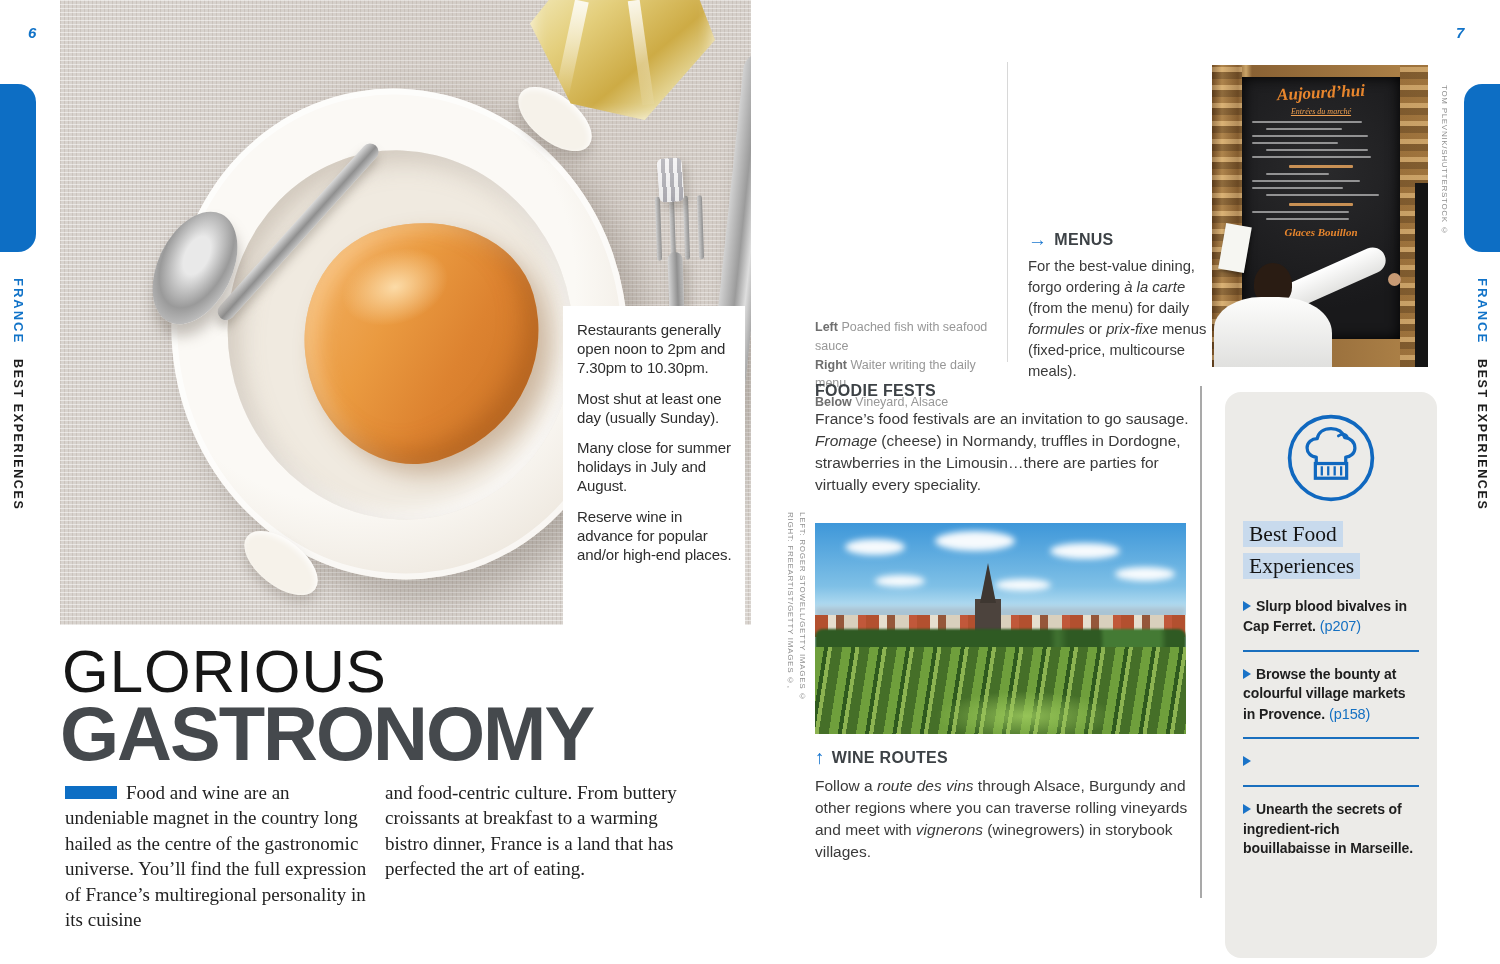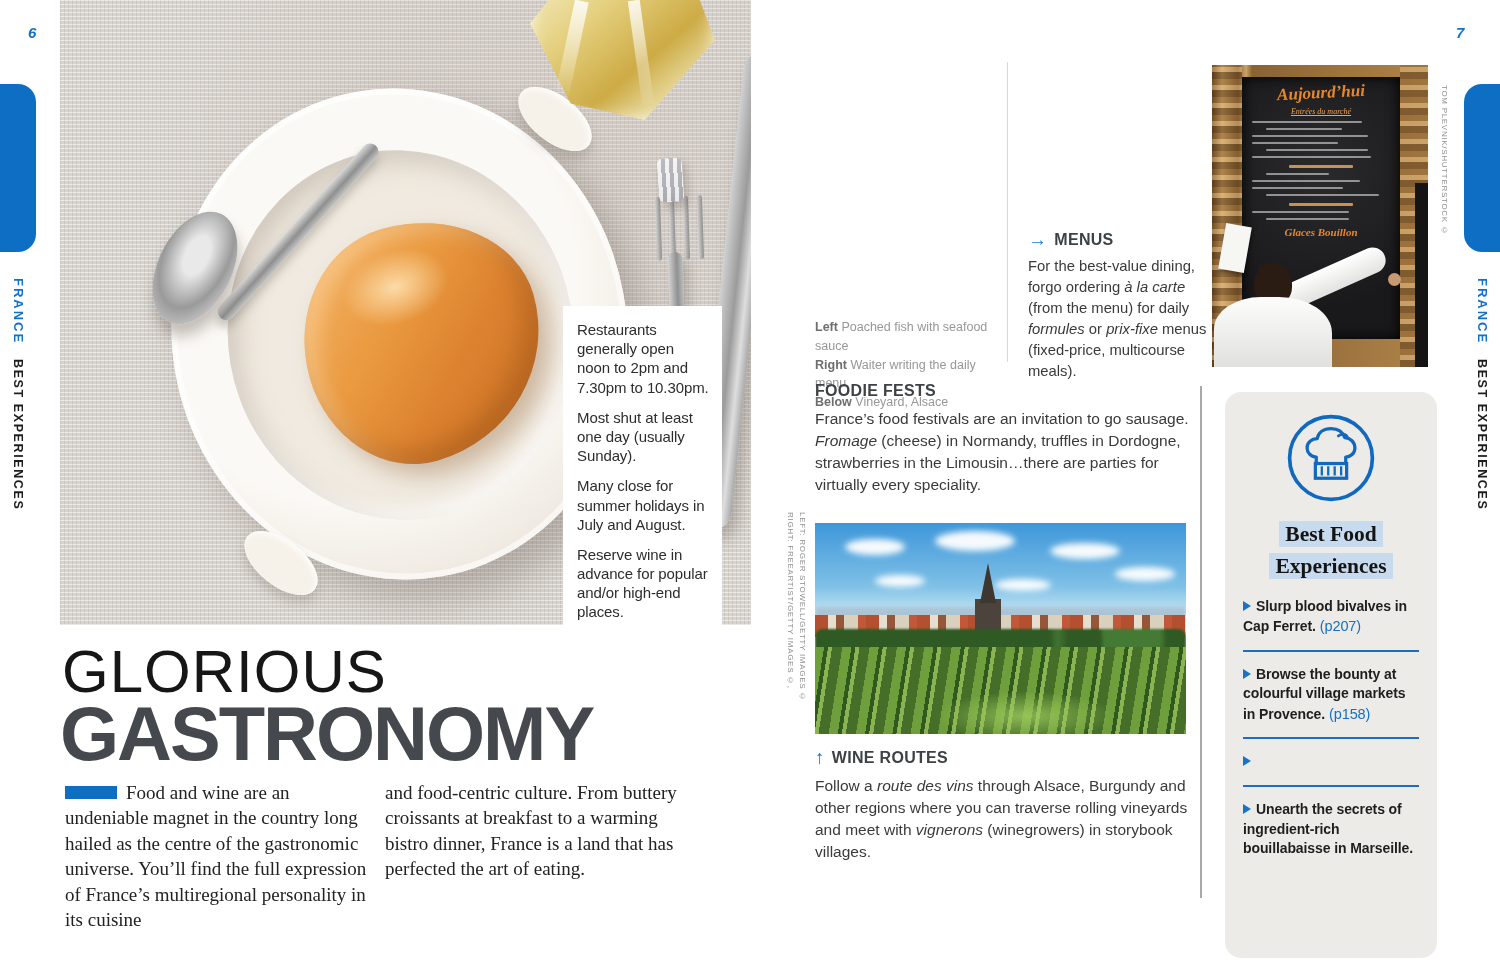--- a/index.html
+++ b/index.html
@@ -59,21 +59,21 @@
     background:linear-gradient(90deg,#d6d6d6,#909090 60%,#bdbdbd);box-shadow:5px 8px 12px rgba(110,100,90,.35);}
   .knife{left:660px;top:52px;width:35px;height:478px;border-radius:18px;transform:rotate(6deg);
     background:linear-gradient(90deg,#d2d2d2,#9b9b9b 45%,#dedede 75%,#a8a8a8);
     box-shadow:7px 10px 16px rgba(110,100,90,.4);}
   .shaker{border-radius:6px;background:
       repeating-linear-gradient(90deg, rgba(255,255,255,.75) 0 4px, rgba(150,150,158,.55) 4px 8px),
       linear-gradient(180deg,#e4e4e8,#b9b9c0);
     box-shadow:4px 6px 10px rgba(110,100,90,.35);opacity:.92;}
 
   
-  #info-box{left:563px;top:306px;width:159px;height:340px;background:#fff;padding:14px 12px 10px 14px;box-sizing:border-box;}
+  #info-box{left:563px;top:306px;width:182px;height:340px;background:#fff;padding:14px 12px 10px 14px;box-sizing:border-box;}
   #info-box p{margin:0 0 11px 0;font-size:15px;line-height:1.28;color:#2d2d2d;letter-spacing:-.1px;}
 
   
   #title-l1{left:62px;top:642px;font:400 60px/1 "Liberation Sans",sans-serif;color:#161616;letter-spacing:1px;}
   #title-l2{left:60px;top:696px;font:700 76px/1 "Liberation Sans",sans-serif;color:#45494d;letter-spacing:-2px;}
   .intro{top:780px;width:302px;font-family:"Liberation Serif",serif;font-size:19px;line-height:1.34;color:#222;}
   #intro-col1{left:65px;} #intro-col2{left:385px;width:296px;}
   .lead-bar{display:inline-block;width:52px;height:13px;background:#0d6ec4;margin-right:9px;}
 
   
@@ -124,21 +124,21 @@
 
   
   .credit{color:#8f8f8f;font-size:8px;letter-spacing:.7px;}
   .credit span{writing-mode:vertical-rl;}
   #credit-vineyard{display:flex;flex-direction:row;gap:3px;}
 
   
   #sidebar{left:1225px;top:392px;width:212px;height:566px;background:#ecebe8;border-radius:16px;
     padding:14px 18px;box-sizing:border-box;}
   #chef-badge{display:block;margin:6px auto 0 auto;}
-  .sb-title{text-align:center;font-family:"Liberation Serif",serif;font-weight:700;font-size:21.5px;line-height:1.5;color:#141414;margin-top:14px;}
+  .sb-title{text-align:left;font-family:"Liberation Serif",serif;font-weight:400;font-size:21.5px;line-height:1.5;color:#141414;margin-top:14px;}
   .sb-title .hl{background:#c8daed;padding:1px 6px;}
   .sb-item{position:relative;margin-top:14px;font-size:14px;line-height:1.4;color:#1e1e1e;letter-spacing:-.1px;}
   .sb-item + .sb-item{border-top:2px solid #1a6fbe;padding-top:13px;margin-top:13px;}
   .tri{display:inline-block;width:0;height:0;border-left:8px solid #1a73c8;border-top:5px solid transparent;border-bottom:5px solid transparent;margin-right:5px;}
   .sb-text .ref{font-size:14.5px;}
 </style>
 </head>
 <body>
 
 <div id="stage">

